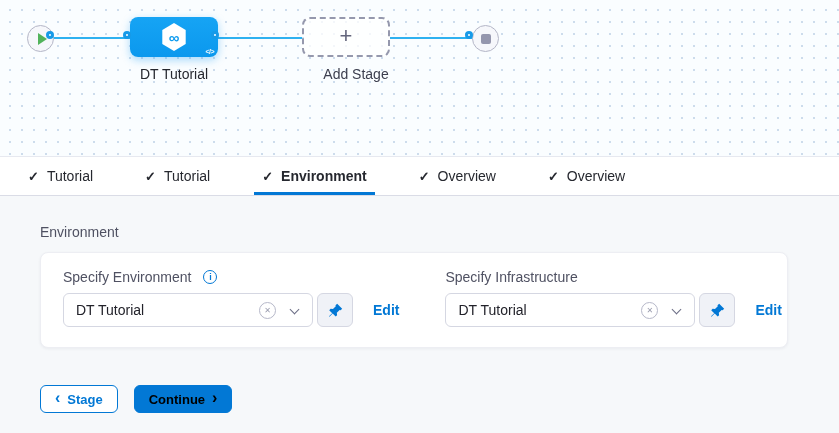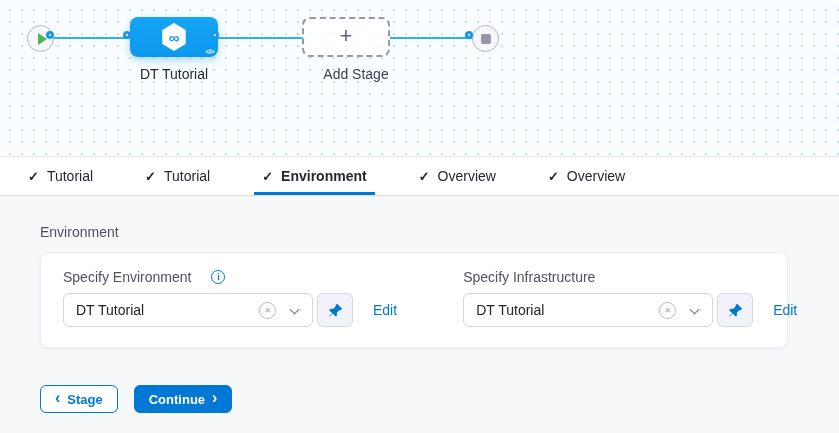--- a/index.html
+++ b/index.html
@@ -53,49 +53,49 @@
 
   
   .content { position:relative; width:839px; height:237px; background:#f6f8fa; }
   .section-heading { position:absolute; left:40px; top:28px;
     font-size:14px; color:#4f5162; }
   .card { position:absolute; left:40px; top:56px; width:748px; height:96px;
     background:#fff; border-radius:8px; border:1px solid #edeef3;
     box-shadow:0 1px 3px rgba(40,41,61,.06); display:flex; align-items:flex-start; }
   .field-group { margin-top:16px; }
   .field-group.first { margin-left:22px; }
-  .field-group.second { margin-left:66px; }
-  .field-label { display:flex; align-items:center; gap:20px; font-size:14px;
+  .field-group.second { margin-left:46px; }
+  .field-label { display:flex; align-items:center; gap:12px; font-size:14px;
     color:#4f5162; margin-bottom:8px; }
   .info-icon { width:14px; height:14px; border:1.4px solid #0278d5;
     border-radius:50%; color:#0278d5; font-size:9px; font-weight:bold;
     display:flex; align-items:center; justify-content:center; font-style:normal; }
   .field-row { display:flex; align-items:center; }
   .select-box { position:relative; width:250px; height:34px; background:#fff;
     border:1px solid #d5d7e2; border-radius:6px; }
   .select-value { position:absolute; left:12px; top:0; height:32px;
     display:flex; align-items:center; font-size:14px; color:#22222a; }
   .clear-icon { position:absolute; right:36px; top:8px; width:17px; height:17px;
     border:1px solid #b6b8c9; border-radius:50%; color:#9a9cae; font-size:8px;
     display:flex; align-items:center; justify-content:center; cursor:pointer; }
   .chevron-down { position:absolute; right:14px; top:12px; width:7px; height:7px;
     border:solid #6b6d85; border-width:0 1.5px 1.5px 0;
     transform:rotate(45deg); cursor:pointer; }
   .pin-btn { width:36px; height:34px; margin-left:4px; background:#f0f2f7;
     border:1px solid #d5d7e2; border-radius:6px; display:flex;
     align-items:center; justify-content:center; cursor:pointer; }
-  .edit-link { margin-left:20px; color:#0278d5; font-size:14px; font-weight:normal;
+  .edit-link { margin-left:20px; color:#0278d5; font-size:14px; font-weight:bold;
     cursor:pointer; }
 
   
   .footer { position:absolute; left:40px; top:189px; display:flex; gap:16px; }
   .btn { height:28px; border-radius:6px; display:flex; align-items:center;
     padding:0 14px; font-size:13px; font-weight:bold; cursor:pointer; gap:7px; }
   .btn-back { background:#fff; border:1px solid #0278d5; color:#0278d5; }
-  .btn-continue { background:#0278d5; border:1px solid #0278d5; color:#ffffff; }
+  .btn-continue { background:#0278d5; border:1px solid #0278d5; color:#000000; }
   .btn .arrow { font-size:16px; font-weight:bold; line-height:1; margin-top:-2px; }
 </style>
 </head>
 <body>
 
 <div class="canvas">
   <div class="conn-line" style="left:50px; width:82px;"></div>
   <div class="conn-line" style="left:218px; width:86px;"></div>
   <div class="conn-line" style="left:390px; width:84px;"></div>
 

